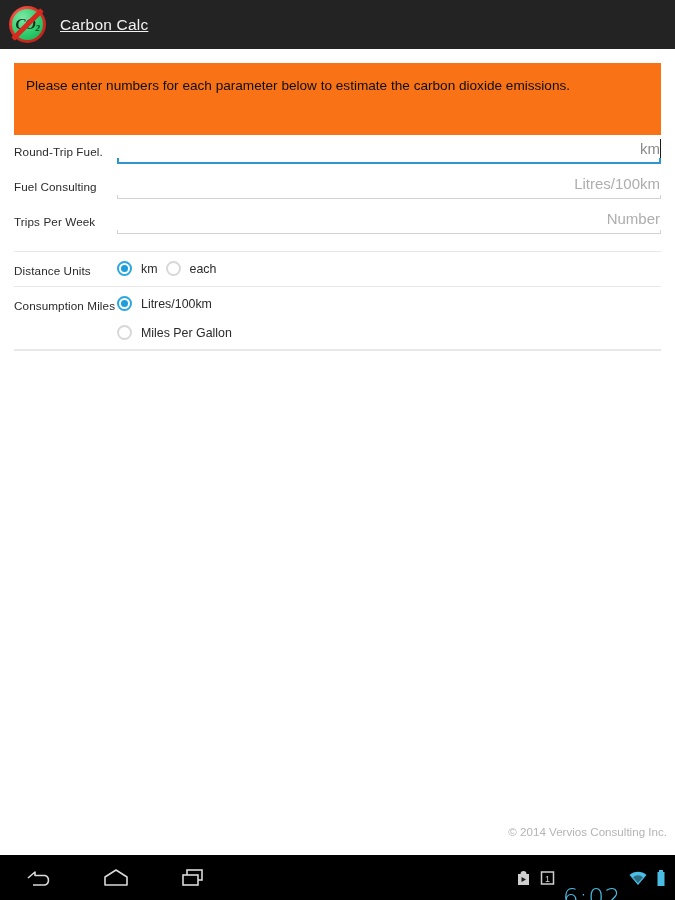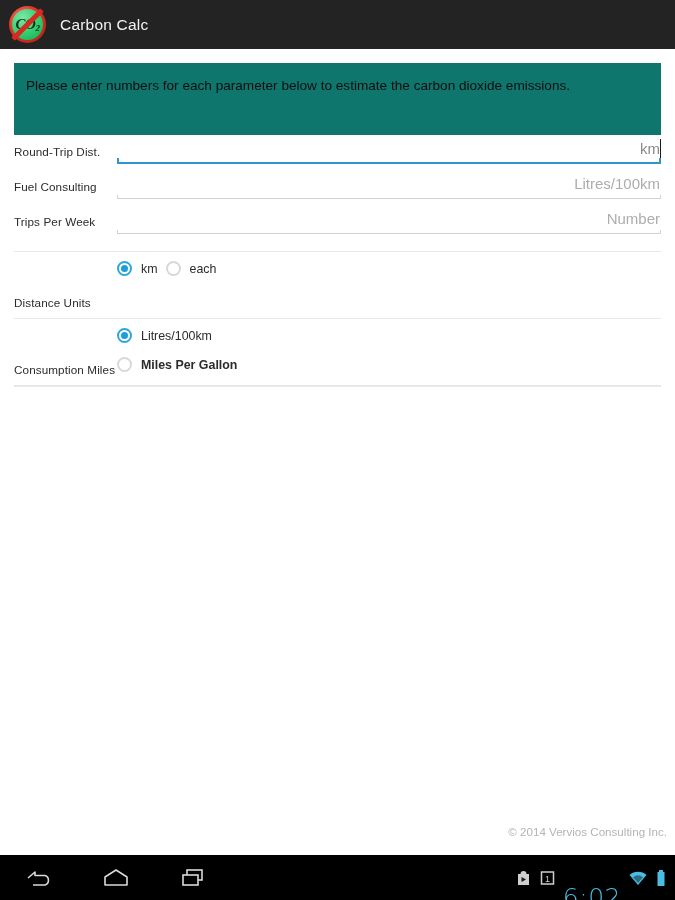--- a/index.html
+++ b/index.html
@@ -68,26 +68,27 @@
     margin-top: -2.5px;
     background: #d62a20;
     transform: rotate(-45deg);
     border-radius: 1px;
   }
   .app-title {
     color: #f2f2f2;
     font-size: 15.5px;
     margin-left: 14px;
     letter-spacing: 0.2px;
+    text-decoration: underline;
   }
 
   
   .banner {
     margin: 14px 14px 0 14px;
-    background: #0f766e;
+    background: #f97316;
     height: 72px;
     padding: 14px 10px 0 12px;
   }
   .banner-text {
     color: #0e0e0e;
     font-size: 13.6px;
     line-height: 1.3;
   }
 
   
@@ -163,35 +164,35 @@
   
   .divider {
     height: 1px;
     background: #e8e8e8;
   }
   .radio-row {
     display: flex;
     align-items: flex-start;
     padding: 9px 0 9px 0;
   }
-  .radio-row .field-label { padding-top: 3px; margin-top: 32px; }
+  .radio-row .field-label { padding-top: 3px; }
   .radio-opts {
     flex: 1 1 auto;
     display: flex;
     flex-wrap: wrap;
     align-items: center;
   }
   .radio-opts.stacked { flex-direction: column; align-items: flex-start; }
   .radio-opt {
     display: flex;
     align-items: center;
     margin-right: 8px;
   }
   .radio-opts.stacked .radio-opt { margin-bottom: 14px; }
-  .radio-opts.stacked .radio-opt:last-child { margin-bottom: 0; font-weight: bold; }
+  .radio-opts.stacked .radio-opt:last-child { margin-bottom: 0; }
   .radio-mark {
     width: 15px;
     height: 15px;
     border-radius: 50%;
     border: 2px solid #d8d8d8;
     position: relative;
     flex: 0 0 auto;
   }
   .radio-mark.on {
     border-color: #2aa7e0;
@@ -273,21 +274,21 @@
   <div class="app-title">Carbon Calc</div>
 </div>
 
 <div class="banner">
   <div class="banner-text">Please enter numbers for each parameter below to estimate the carbon dioxide emissions.</div>
 </div>
 
 <div class="form">
 
   <div class="field-row focused">
-    <div class="field-label">Round-Trip Dist.</div>
+    <div class="field-label">Round-Trip Fuel.</div>
     <div class="field-input">
       <div class="field-placeholder">km</div>
       <div class="caret"></div>
       <div class="field-underline"></div>
     </div>
   </div>
 
   <div class="field-row">
     <div class="field-label">Fuel Consulting</div>
     <div class="field-input">

